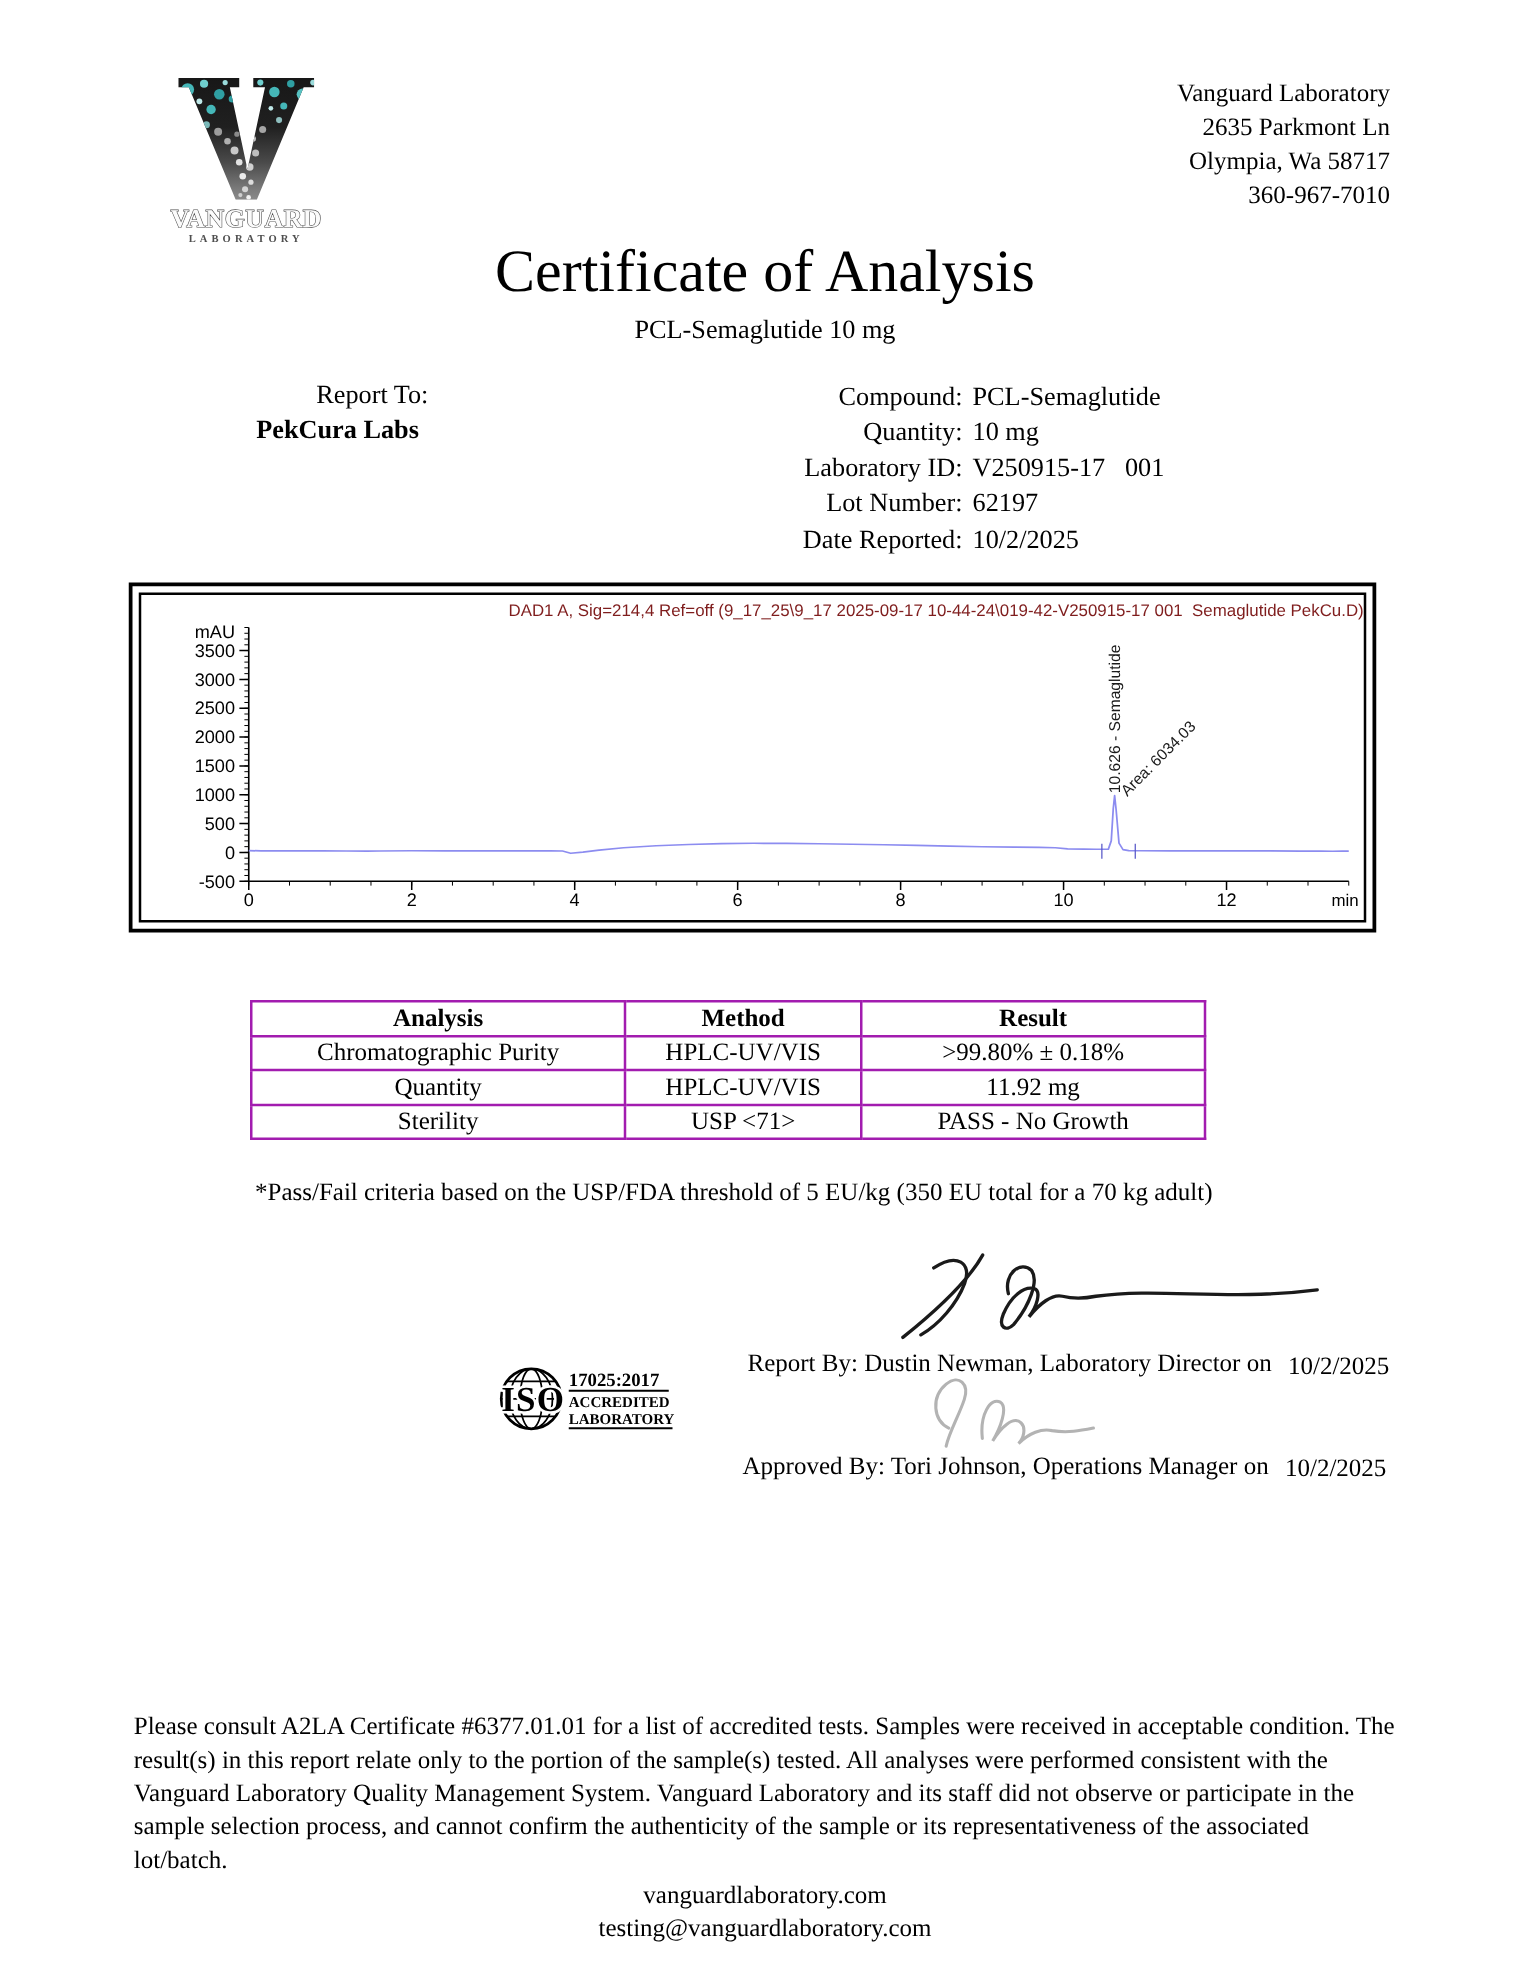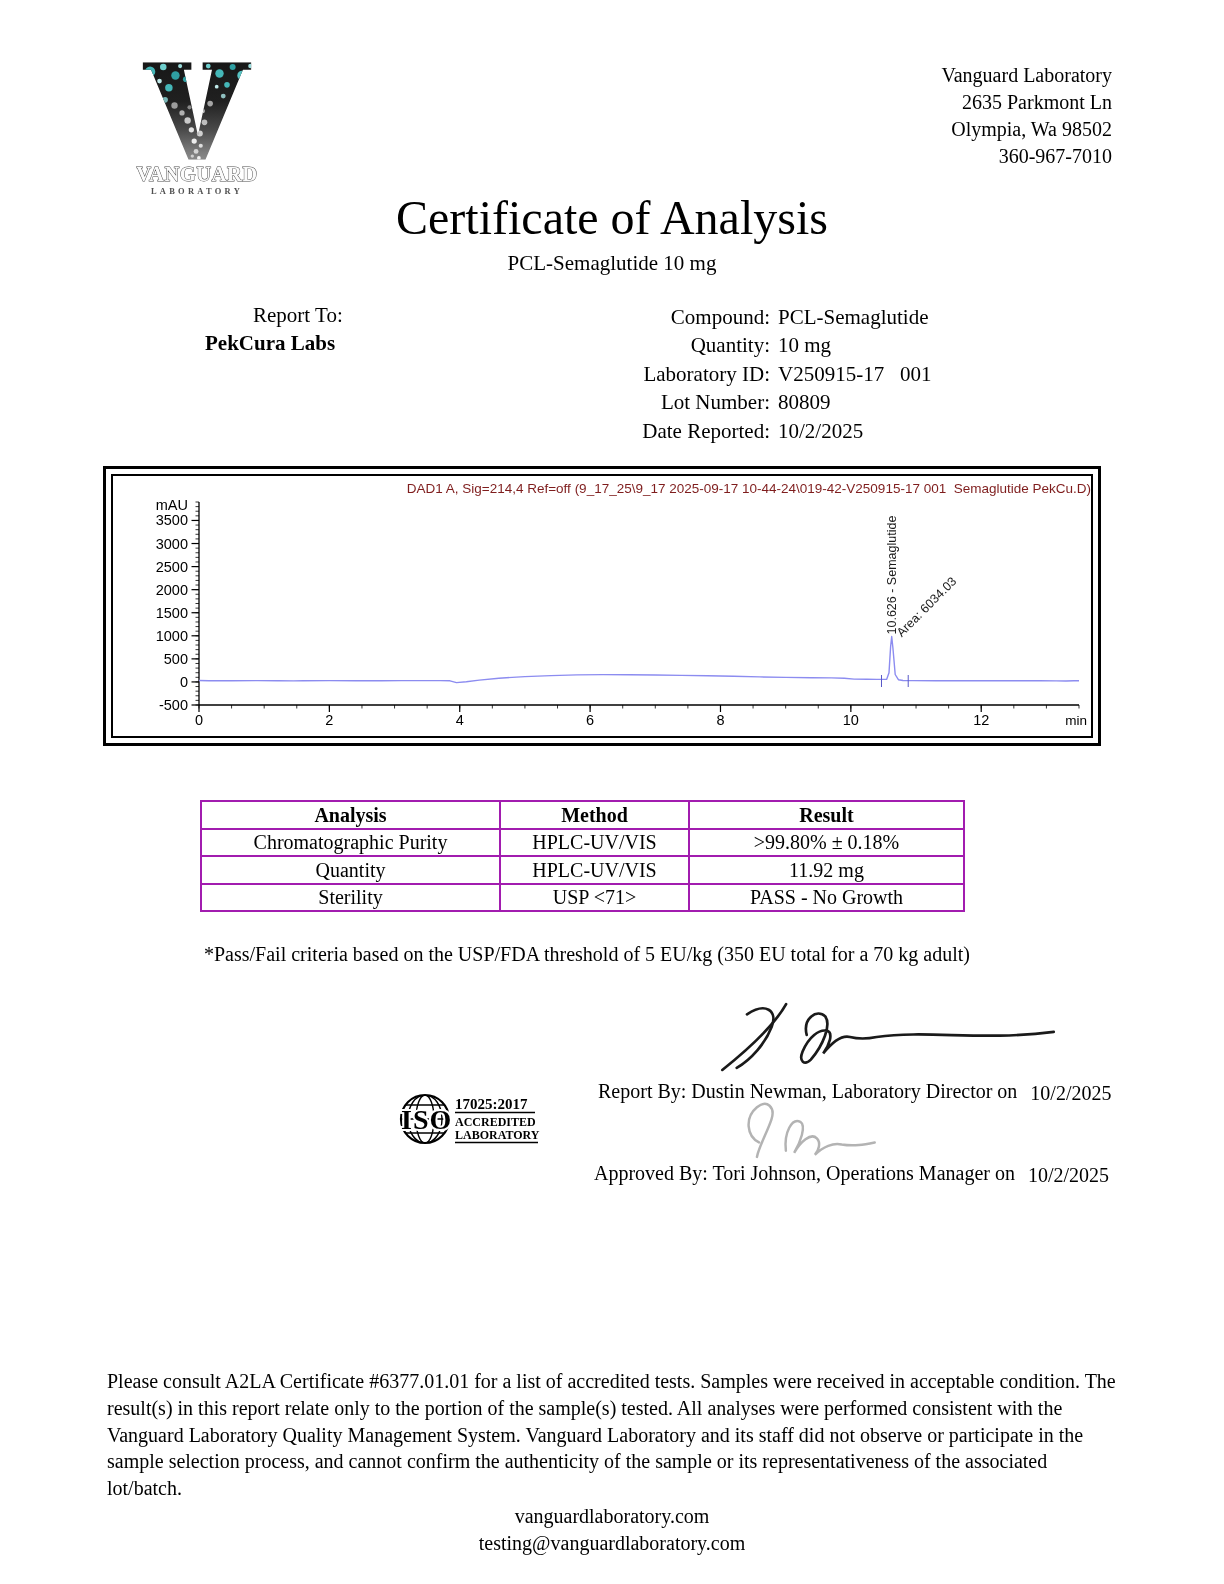--- a/index.html
+++ b/index.html
@@ -96,21 +96,21 @@
         <circle cx="82" cy="108" r="2" fill="#f2f2f2"></circle>
       <circle cx="75" cy="106" r="1.8" fill="#cfcfcf"></circle>
     </g>
     <text x="80" y="133" text-anchor="middle" font-family="Liberation Serif, serif" font-weight="bold" font-size="22" letter-spacing="0.5" fill="#fbfbfb" stroke="#4a4a4a" stroke-width="1" style="paint-order:stroke;">VANGUARD</text>
     <text x="80" y="146" text-anchor="middle" font-family="Liberation Serif, serif" font-weight="bold" font-size="9" letter-spacing="3.5" fill="#4f4f4f">LABORATORY</text>
   </svg>
 
   <div class="abs addr">
     <div>Vanguard Laboratory</div>
     <div>2635 Parkmont Ln</div>
-    <div>Olympia, Wa 98502</div>
+    <div>Olympia, Wa 58717</div>
     <div>360-967-7010</div>
   </div>
 
   <div class="abs doc-title">Certificate of Analysis</div>
   <div class="abs doc-subtitle">PCL-Semaglutide 10 mg</div>
 
   <div class="abs report-to-label">Report To:</div>
   <div class="abs report-to-name">PekCura Labs</div>
 
   <div class="abs details">
@@ -121,21 +121,21 @@
     <div class="drow">
       <div class="dlabel">Quantity:</div>
       <div class="dvalue">10 mg</div>
     </div>
     <div class="drow">
       <div class="dlabel">Laboratory ID:</div>
       <div class="dvalue">V250915-17   001</div>
     </div>
     <div class="drow">
       <div class="dlabel">Lot Number:</div>
-      <div class="dvalue">80809</div>
+      <div class="dvalue">62197</div>
     </div>
     <div class="drow">
       <div class="dlabel">Date Reported:</div>
       <div class="dvalue">10/2/2025</div>
     </div>
   </div>
 
   <div class="abs chart-frame">
     <div class="chart-inner">
       <div class="chart-title">DAD1 A, Sig=214,4 Ref=off (9_17_25\9_17 2025-09-17 10-44-24\019-42-V250915-17 001  Semaglutide PekCu.D)</div>

